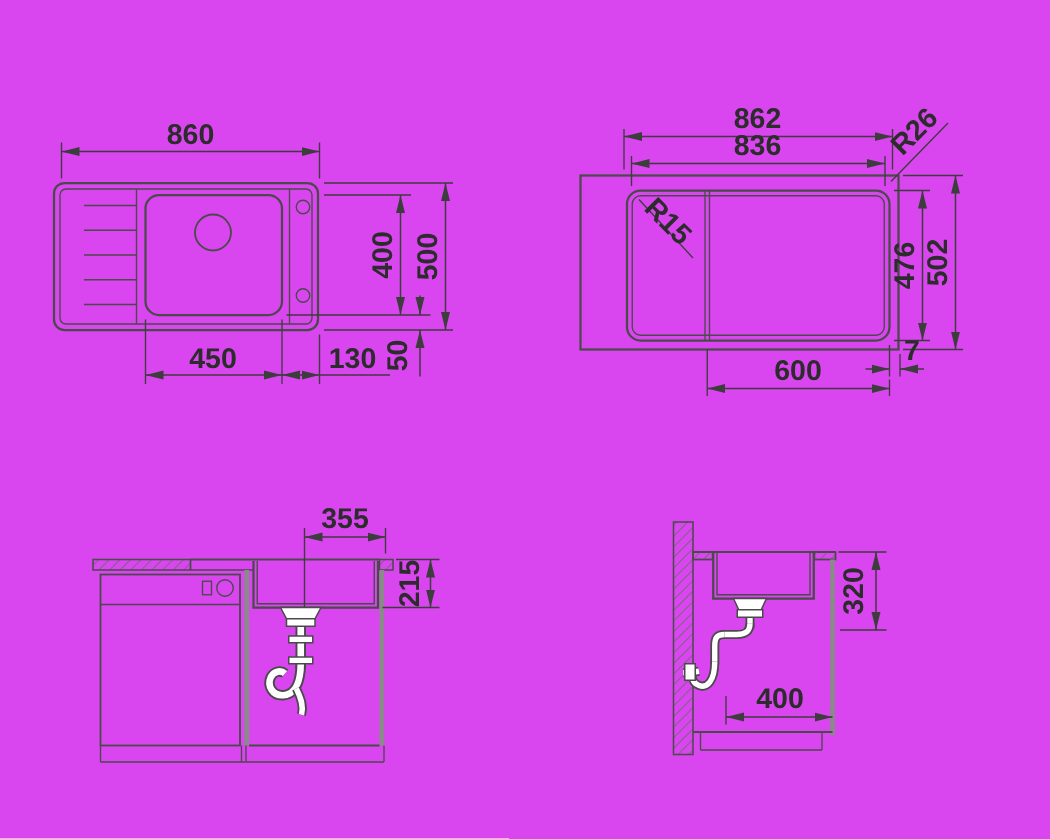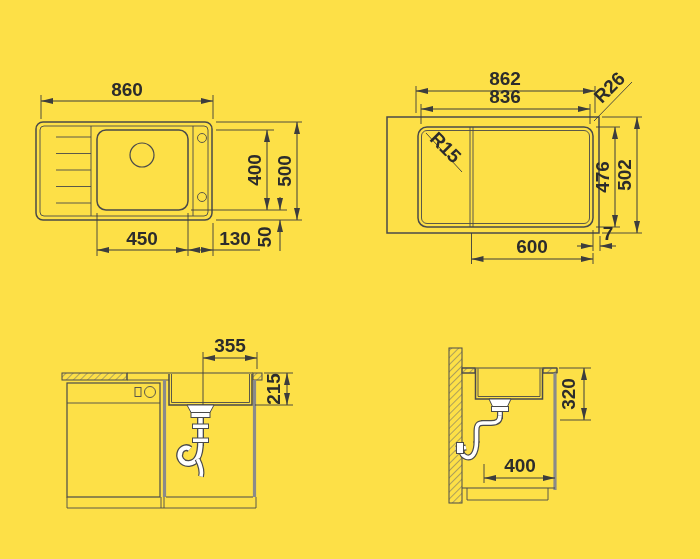--- a/index.html
+++ b/index.html
@@ -1,16 +1,16 @@
 <!DOCTYPE html>
 <html><head>
 <meta charset="utf-8">
 <style>
   html,body{margin:0;padding:0;background:#ffffff;}
-  .page{width:700px;height:559px;background:#fde047;position:relative;overflow:hidden;}
+  .page{width:700px;height:559px;background:#d946ef;position:relative;overflow:hidden;}
   svg{display:block;}
   .o1{stroke:#4a4a4a;stroke-width:1.5;fill:none;}
   .o2{stroke:#4a4a4a;stroke-width:0.9;fill:none;}
   .o3{stroke:#4a4a4a;stroke-width:1.2;fill:none;}
   .thick{stroke:#8a8a8a;stroke-width:3.2;fill:none;}
   .ext{stroke:#3d3d3d;stroke-width:0.9;fill:none;}
   .dim{stroke:#3d3d3d;stroke-width:1;fill:none;}
   .hatchbox{fill:url(#hatch);stroke:#4a4a4a;stroke-width:1;}
   .pipe-o{stroke:#4a4a4a;stroke-width:7;fill:none;}
   .pipe-i{stroke:#ffffff;stroke-width:4.4;fill:none;}

